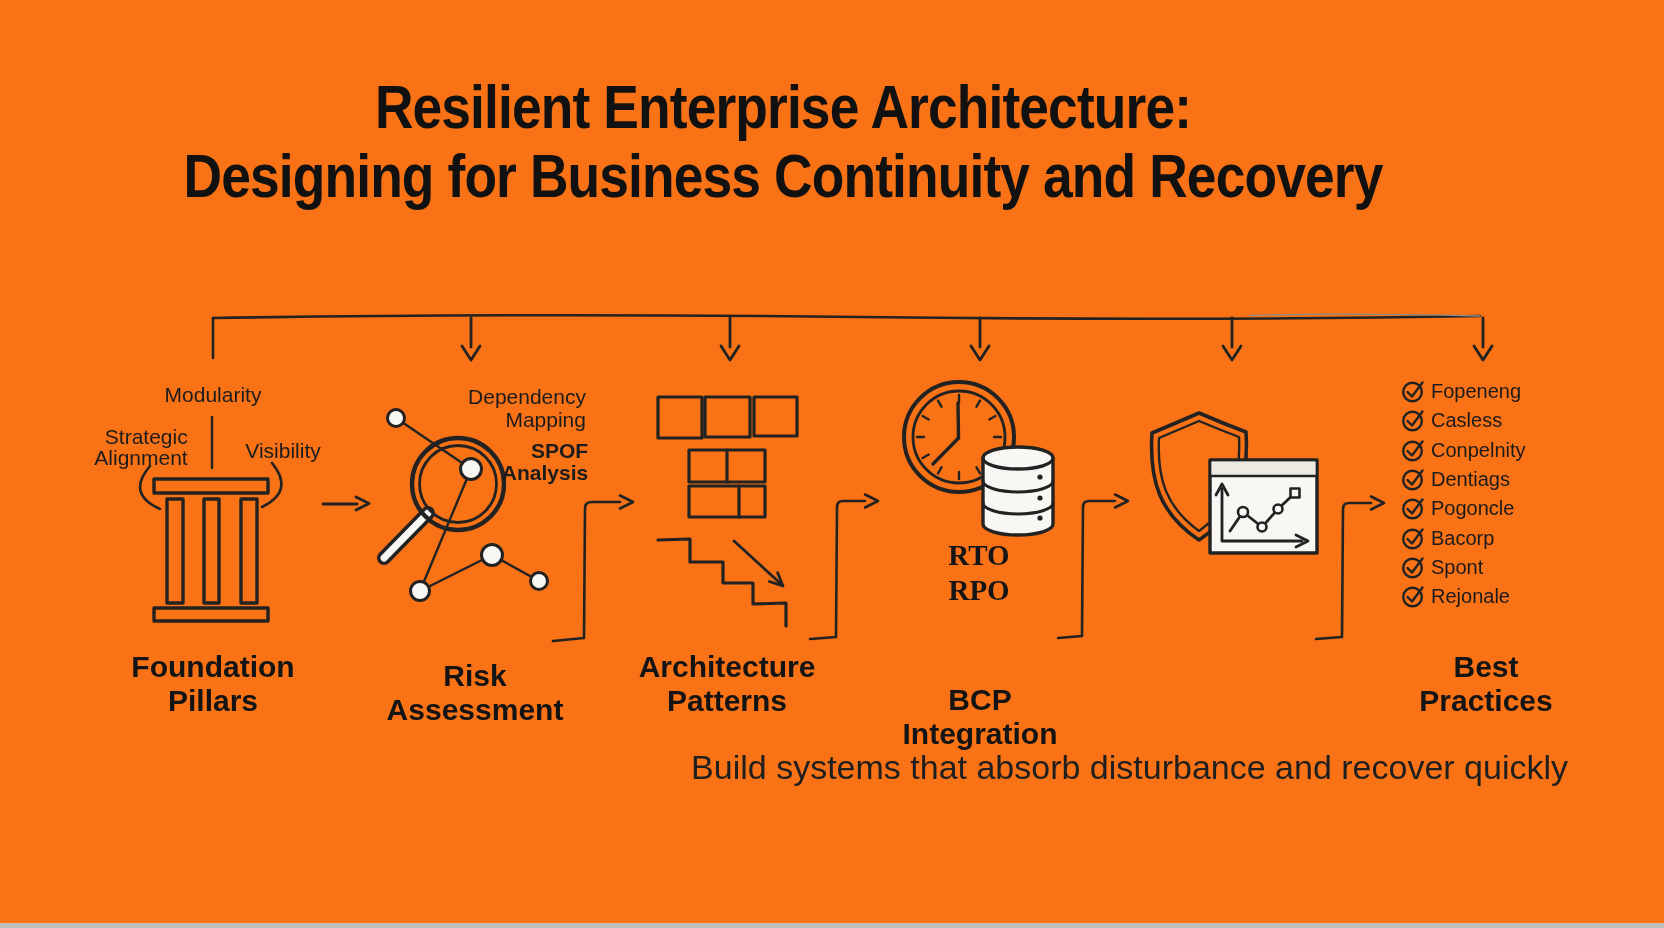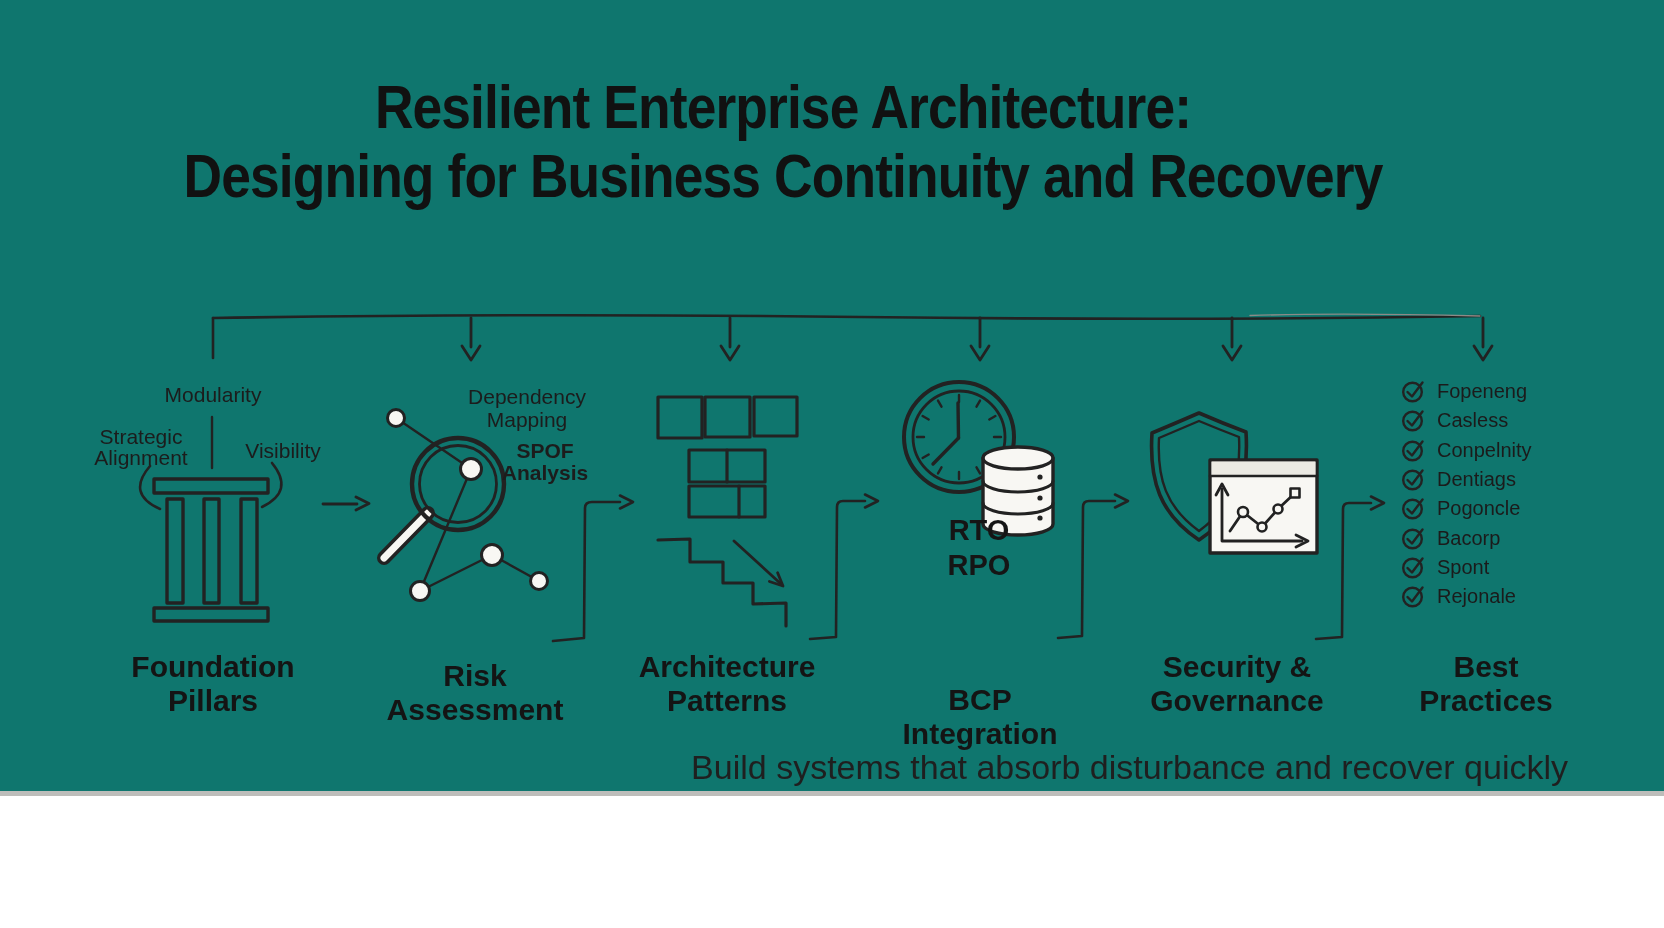--- a/index.html
+++ b/index.html
@@ -1,30 +1,30 @@
 <!DOCTYPE html>
 <html><head>
 <meta charset="utf-8">
 <style>
   html,body{margin:0;padding:0;}
-  .canvas{position:relative;width:1664px;height:796px;background:#0f766e;overflow:hidden;
+  .canvas{position:relative;width:1664px;height:928px;background:#f97316;overflow:hidden;
           font-family:"Liberation Sans",sans-serif;color:#1b1b1b;}
   svg.overlay{position:absolute;left:0;top:0;width:1664px;height:928px;}
   .title{position:absolute;top:72px;left:0;width:1566px;text-align:center;
          font-weight:700;font-size:62px;line-height:69px;letter-spacing:-1px;color:#111;
          transform:scaleX(.86);white-space:pre-line;}
   .tagline{position:absolute;top:748px;left:0;width:1568px;text-align:right;
            font-size:34px;line-height:38px;color:#1f1f1f;white-space:pre-line;}
   .stage-label{position:absolute;top:650px;transform:translateX(-50%);text-align:center;
                font-weight:700;font-size:30px;line-height:34px;color:#141414;white-space:pre-line;}
-  .ann{position:absolute;transform:translateX(-50%);text-align:center;
+  .ann{position:absolute;transform:translateX(-50%);text-align:right;
        font-size:21px;line-height:22px;color:#1c1c1c;white-space:pre-line;}
   .ann.bold{font-weight:700;font-size:29px;line-height:35px;color:#151515;}
   .checklist{position:absolute;left:1401px;top:377px;}
-  .check-row{display:flex;align-items:center;gap:9px;height:29.3px;}
+  .check-row{display:flex;align-items:center;gap:3px;height:29.3px;}
   .check-row .txt{font-size:20px;color:#1b1b1b;white-space:nowrap;}
   .check-row svg{flex:0 0 auto;display:block;}
   .bottom-strip{position:absolute;left:0;bottom:0;width:100%;height:5px;background:#bdbdba;}
 </style>
 </head>
 <body>
 
 <div class="canvas">
 
   <svg class="overlay" viewBox="0 0 1664 928" fill="none" stroke="#222" stroke-linecap="round" stroke-linejoin="round">
@@ -180,21 +180,21 @@
 Designing for Business Continuity and Recovery</div>
 
   <div class="ann" style="left:213px;top:384px;">Modularity</div>
   <div class="ann" style="left:141px;top:426px;line-height:21px;">Strategic
 Alignment</div>
   <div class="ann" style="left:283px;top:440px;">Visibility</div>
   <div class="ann" style="left:527px;top:386px;line-height:22.5px;">Dependency
 Mapping</div>
   <div class="ann" style="left:545px;top:440px;font-weight:bold;">SPOF
 Analysis</div>
-  <div class="ann bold" style="left:979px;top:513px;">RTO
+  <div class="ann bold" style="left:979px;top:538px;font-family:Liberation Serif, serif;">RTO
 RPO</div>
 
   <div class="checklist">
     <div class="check-row">
       <svg width="27" height="27" viewBox="0 0 27 27" fill="none" stroke="#222" stroke-width="2.4" stroke-linecap="round" stroke-linejoin="round">
           <circle cx="11.5" cy="14" r="9.3"></circle>
           <path d="M 6.5 14 L 11 18.5 L 21.5 4.5"></path>
         </svg>
       <span class="txt">Fopeneng</span>
     </div>
@@ -250,21 +250,19 @@
   </div>
 
   <div class="stage-label" style="left:213px;">Foundation
 Pillars</div>
   <div class="stage-label" style="left:475px;margin-top:9px;">Risk
 Assessment</div>
   <div class="stage-label" style="left:727px;">Architecture
 Patterns</div>
   <div class="stage-label" style="left:980px;margin-top:33px;">BCP
 Integration</div>
-  <div class="stage-label" style="left:1237px;">Security &amp;
-Governance</div>
   <div class="stage-label" style="left:1486px;">Best
 Practices</div>
 
   <div class="tagline">Build systems that absorb disturbance and recover quickly</div>
 
   <div class="bottom-strip"></div>
 </div>
 
 </body></html>

